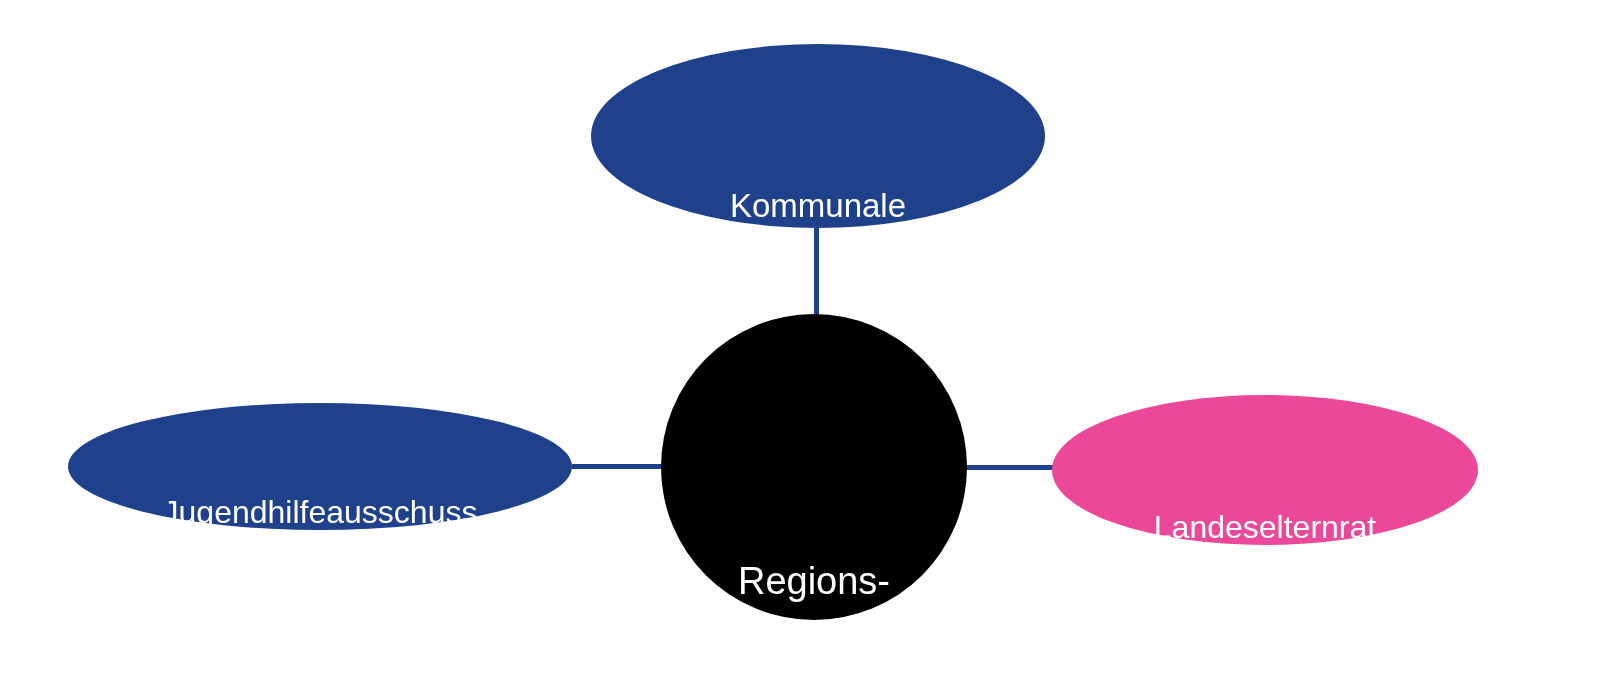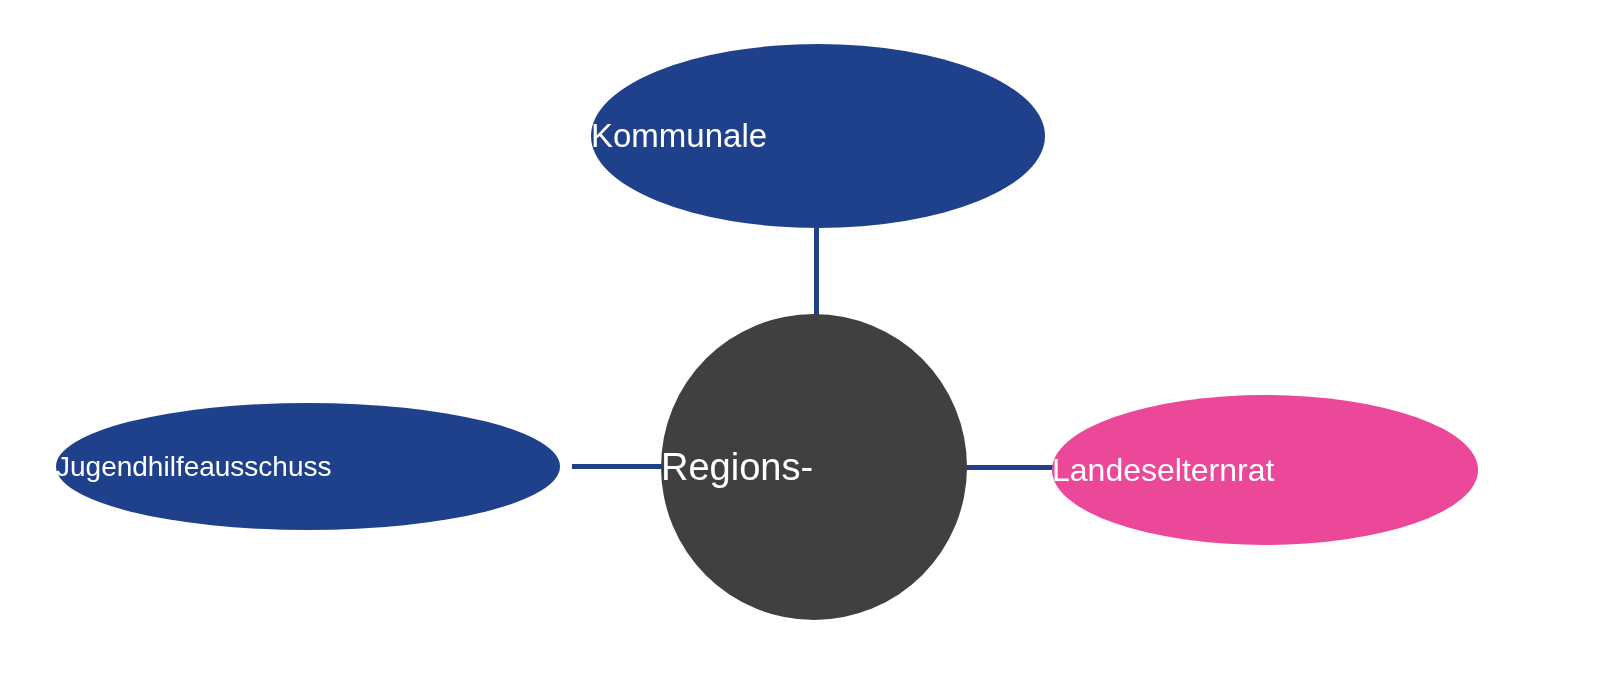--- a/index.html
+++ b/index.html
@@ -12,22 +12,22 @@
     position: relative;
     width: 1607px;
     height: 697px;
     background: #ffffff;
     overflow: hidden;
   }
   .node {
     position: absolute;
     border-radius: 50%;
     display: flex;
-    flex-direction: column;
-    align-items: flex-start;
+    flex-direction: row;
+    align-items: flex-end;
     justify-content: center;
     text-align: center;
     color: #ffffff;
     box-sizing: border-box;
   }
   .node .line {
     display: block;
   }
   
   .node-top {
@@ -42,25 +42,25 @@
   .node-center {
     left: 661px;
     top: 314px;
     width: 306px;
     height: 306px;
     font-size: 38px;
     line-height: 78px;
   }
   
   .node-left {
-    left: 56px;
+    left: 68px;
     top: 403px;
     width: 504px;
     height: 127px;
-    font-size: 28px;
+    font-size: 32px;
     line-height: 36px;
   }
   
   .node-right {
     left: 1052px;
     top: 395px;
     width: 426px;
     height: 150px;
     font-size: 32px;
     line-height: 36px;
@@ -95,21 +95,21 @@
   <div class="connector connector-top" style="background: rgb(31, 65, 140);"></div>
 
   <div class="connector connector-left" style="background: rgb(31, 65, 140);"></div>
 
   <div class="connector connector-right" style="background: rgb(31, 65, 140);"></div>
 
   <div class="node node-top" style="background: rgb(31, 65, 140); color: rgb(255, 255, 255);">
     <span class="line">Kommunale</span>
   </div>
 
-  <div class="node node-center" style="background: #404040; color: rgb(255, 255, 255);">
+  <div class="node node-center" style="background: #000000; color: rgb(255, 255, 255);">
     <span class="line">Regions-</span>
   </div>
 
   <div class="node node-left" style="background: rgb(31, 65, 140); color: rgb(255, 255, 255);">
     <span class="line">Jugendhilfeausschuss</span>
   </div>
 
   <div class="node node-right" style="background: #ec4899; color: rgb(255, 255, 255);">
     <span class="line">Landeselternrat</span>
   </div>

